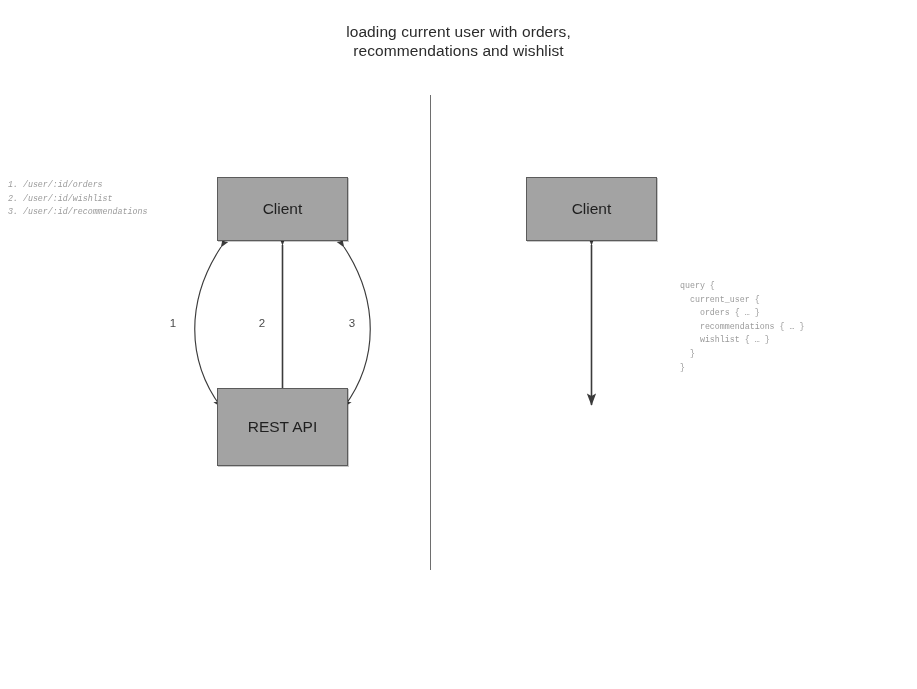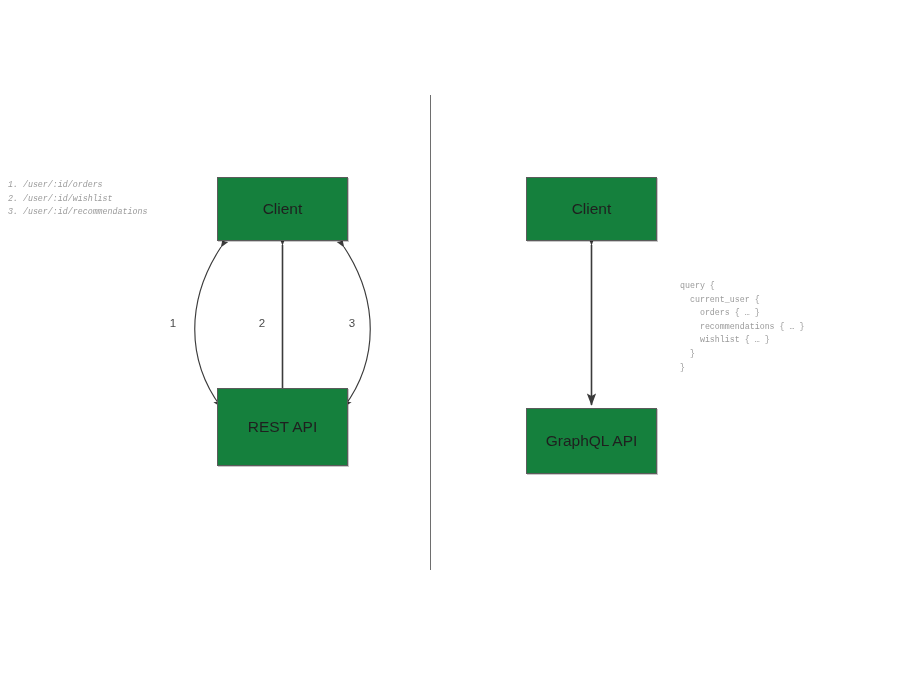--- a/index.html
+++ b/index.html
@@ -43,21 +43,21 @@
     top: 95px;
     width: 1px;
     height: 475px;
     background: #6e6e6e;
   }
 
   
   .node {
     position: absolute;
     box-sizing: border-box;
-    background: #15803d;
+    background: #a3a3a3;
     border: 1px solid #5b5b5b;
     display: flex;
     align-items: center;
     justify-content: center;
     font-size: 15.5px;
     color: #1f1f1f;
     box-shadow: 1px 1px 0 rgba(0,0,0,0.22);
   }
   #node-client-rest   { left: 217px; top: 177px; width: 131px; height: 64px; }
   #node-rest-api      { left: 217px; top: 388px; width: 131px; height: 78px; }
@@ -95,20 +95,22 @@
     height: 689px;
     overflow: visible;
     pointer-events: none;
   }
 </style>
 </head>
 <body>
 
 <div id="canvas">
 
+  <div class="title">loading current user with orders,
+recommendations and wishlist</div>
 
   <div class="divider"></div>
 
   <svg class="edges" viewBox="0 0 917 689" xmlns="http://www.w3.org/2000/svg">
     <defs>
       <marker id="ah" markerWidth="9" markerHeight="9" refX="7.2" refY="3.1" orient="auto" markerUnits="strokeWidth">
         <path d="M0,0.2 L7.6,3.1 L0,6.0 L1.5,3.1 Z" fill="#3b3b3b"></path>
       </marker>
     </defs>
 
@@ -142,23 +144,20 @@
   <div class="edge-label" id="edge-label-3">3</div>
 
   <div class="mono-block" id="rest-endpoints">1. /user/:id/orders
 2. /user/:id/wishlist
 3. /user/:id/recommendations</div>
 
   <div class="node" id="node-client-gql">
     <span>Client</span>
   </div>
 
-  <div class="node" id="node-graphql-api">
-    <span>GraphQL API</span>
-  </div>
 
   <div class="mono-block" id="graphql-query">query {
   current_user {
     orders { … }
     recommendations { … }
     wishlist { … }
   }
 }</div>
 
 </div>

